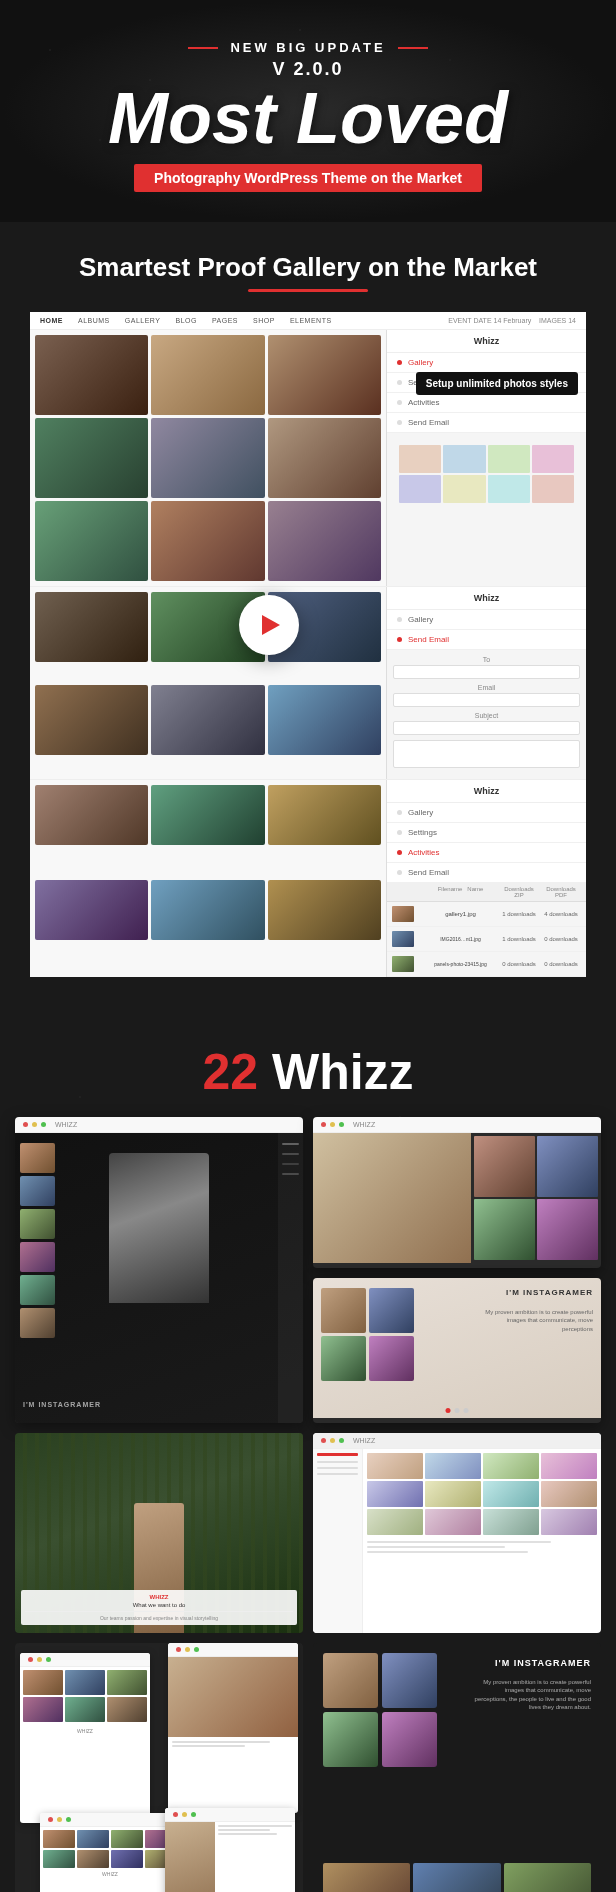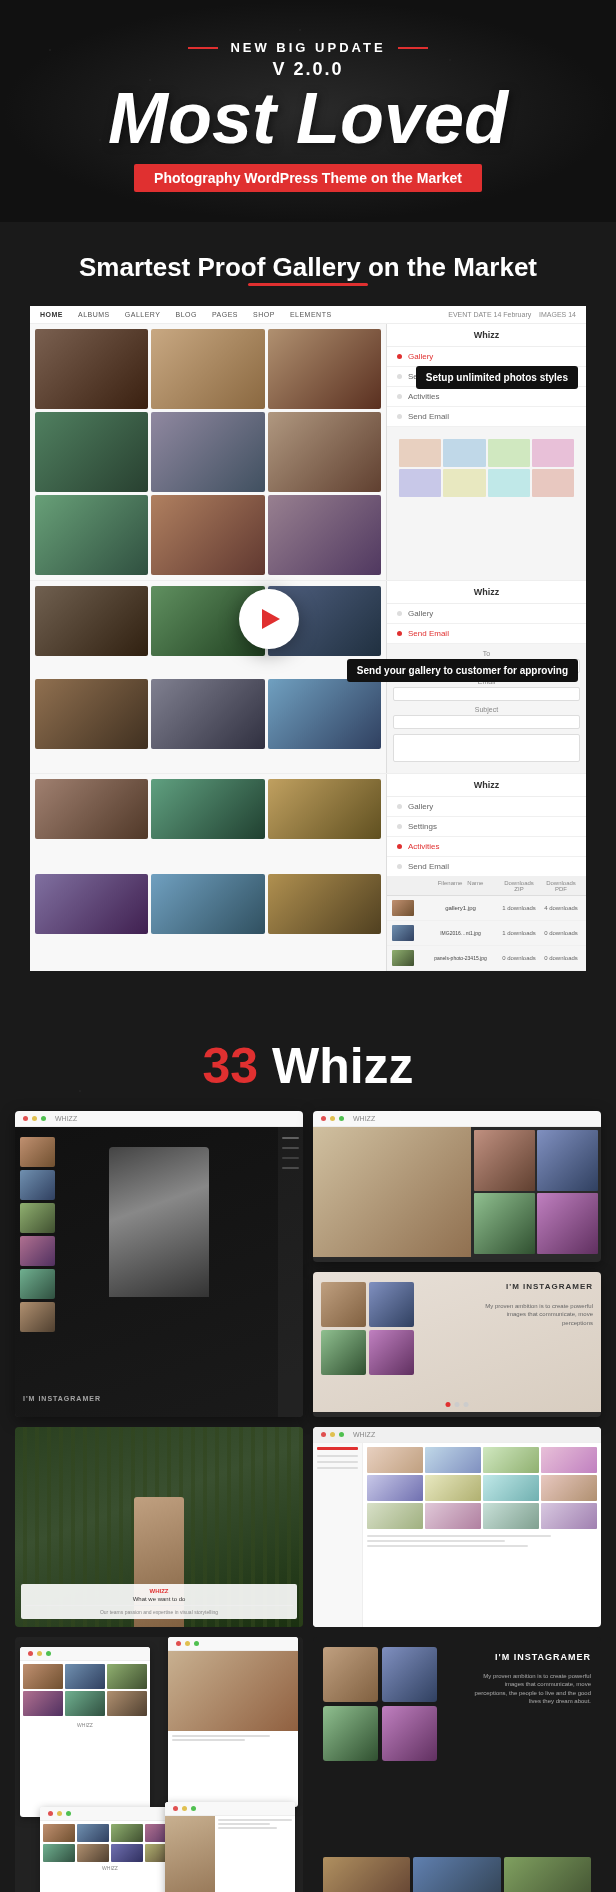--- a/index.html
+++ b/index.html
@@ -79,20 +79,21 @@
     .proof-section {
       background: #1a1a1a;
       text-align: center;
       padding: 30px 20px 10px;
     }
 
     .proof-title {
       font-size: 26px;
       font-weight: 800;
       color: #fff;
+      margin-bottom: 6px;
     }
 
     .proof-underline {
       width: 120px;
       height: 3px;
       background: #e03030;
       margin: 0 auto 20px;
       border-radius: 2px;
     }
 
@@ -671,21 +672,20 @@
             <div class="form-label">Subject</div>
             <div class="form-input-mock"></div>
           </div>
           <div class="form-row">
             <div class="form-input-mock" style="height:28px;"></div>
           </div>
         </div>
       </div>
     </div>
 
-    <div class="tooltip-label" style="right:8px; top:calc(50% + 20px);">Send your gallery to customer for approving</div>
 
     <div style="display:flex; background:#fff; border-top:1px solid #eee;">
       <div style="flex:1; background:#f8f8f8; display:grid; grid-template-columns:repeat(3,1fr); gap:3px; padding:5px;">
         <div style="height:60px; background:linear-gradient(135deg,#a08070,#503828); border-radius:2px;"></div>
         <div style="height:60px; background:linear-gradient(135deg,#60a080,#204030); border-radius:2px;"></div>
         <div style="height:60px; background:linear-gradient(135deg,#c0a060,#605020); border-radius:2px;"></div>
         <div style="height:60px; background:linear-gradient(135deg,#8070a0,#402050); border-radius:2px;"></div>
         <div style="height:60px; background:linear-gradient(135deg,#70a0c0,#305060); border-radius:2px;"></div>
         <div style="height:60px; background:linear-gradient(135deg,#b09050,#504020); border-radius:2px;"></div>
       </div>
@@ -738,21 +738,21 @@
         </div>
       </div>
     </div>
 
 
   </div>
 </section>
 
 <section class="demos-section">
   <h2 class="demos-title">
-    <span class="number">33</span>
+    <span class="number">22</span>
     <span class="word"> Whizz</span>
   </h2>
 
   <div class="demos-grid">
 
     <div class="demo-card demo-card-tall" style="grid-row: 1 / 3;">
       <div class="demo-header-bar">
         <div class="dot-red"></div>
         <div class="dot-yellow"></div>
         <div class="dot-green"></div>

